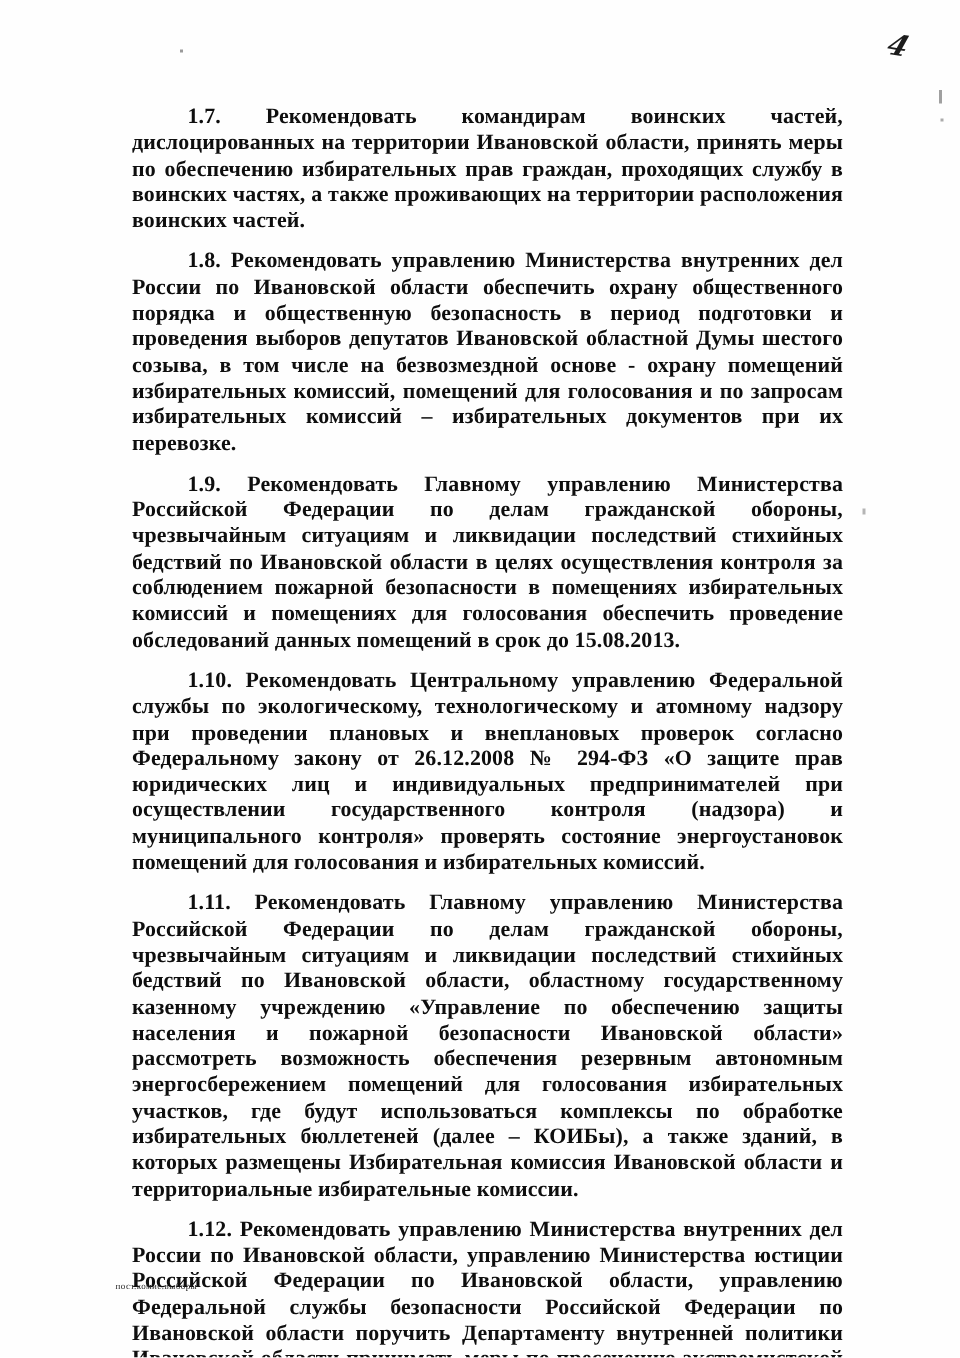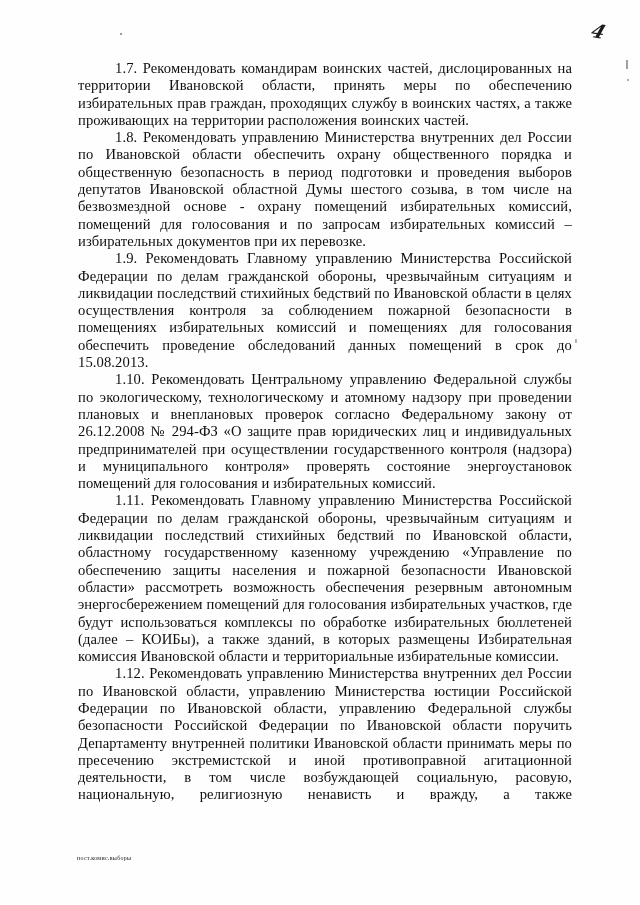--- a/index.html
+++ b/index.html
@@ -20,22 +20,23 @@
     position: absolute;
     left: 78px;
     top: 60px;
     width: 494px;
     text-align: justify;
     font-size: 14.6px;
     line-height: 17.3px;
     letter-spacing: 0.1px;
   }
   .text-block p {
-    margin: 0;
+    margin: 10px;
     text-indent: 37px;
+    font-weight: bold;
   }
   
   .text-block p.continued {
     text-align-last: justify;
   }
   .page-number {
     position: absolute;
     top: 20px;
     left: 592px;
     font-family: "DejaVu Serif", serif;

